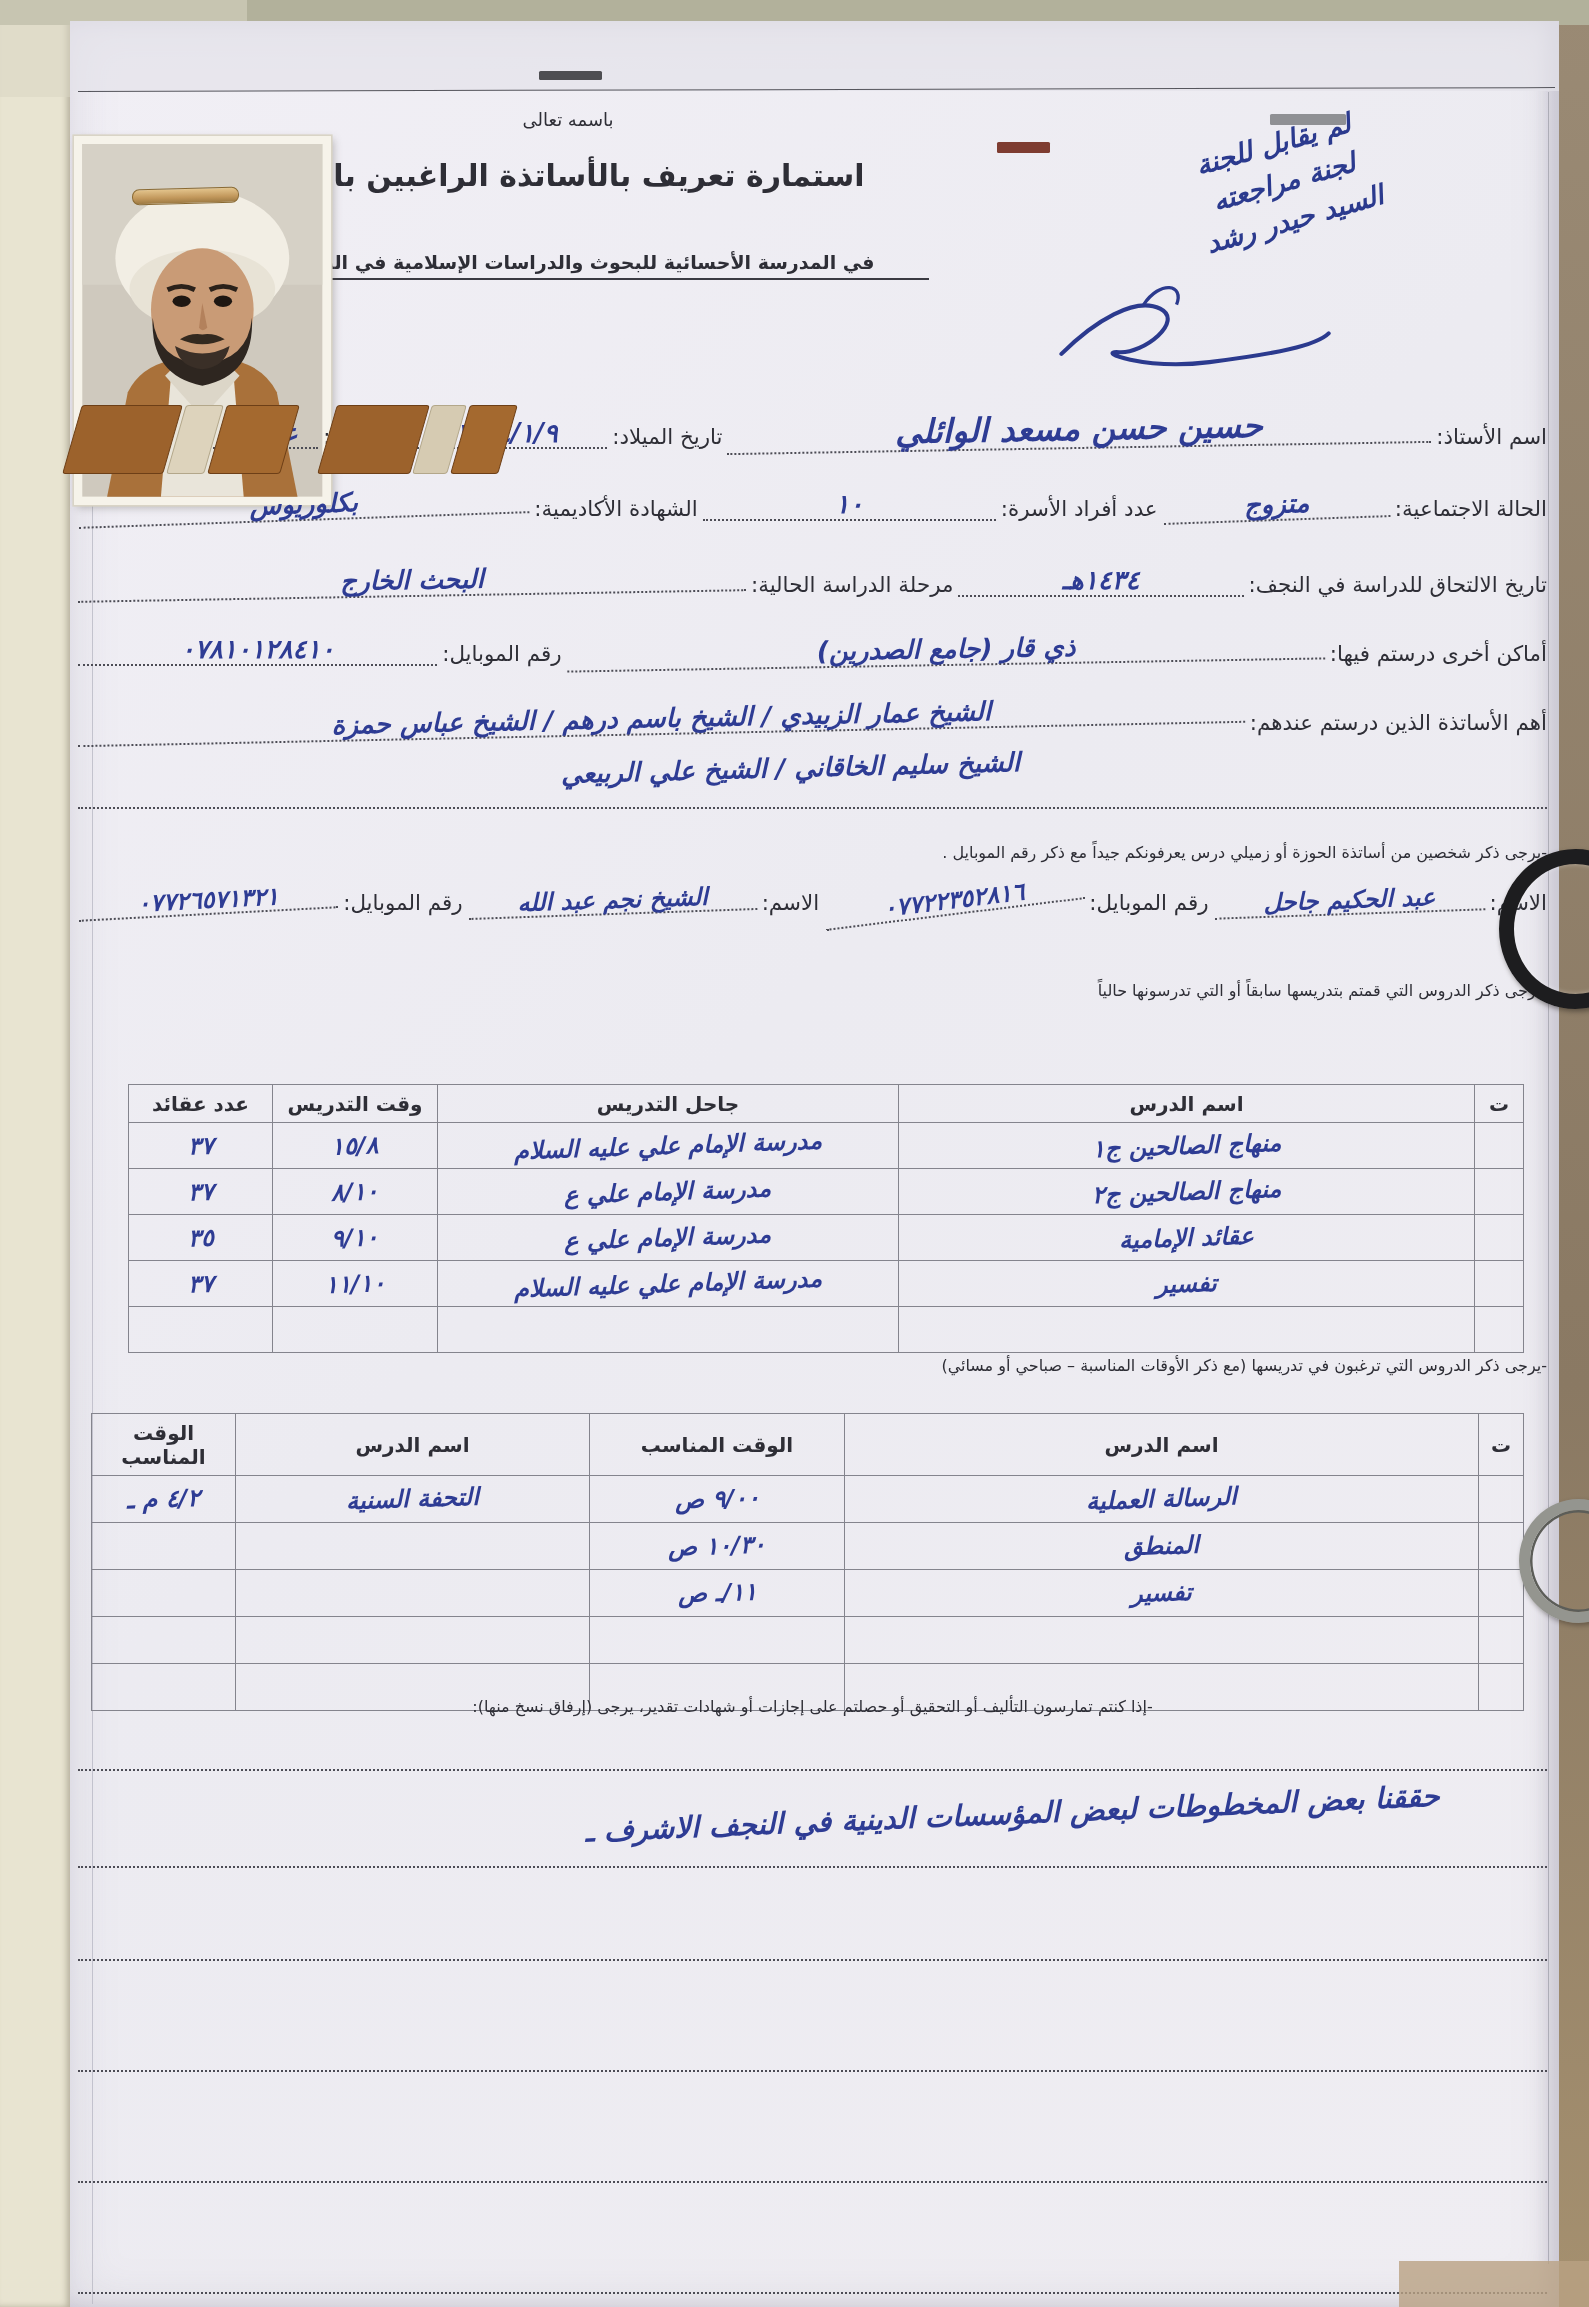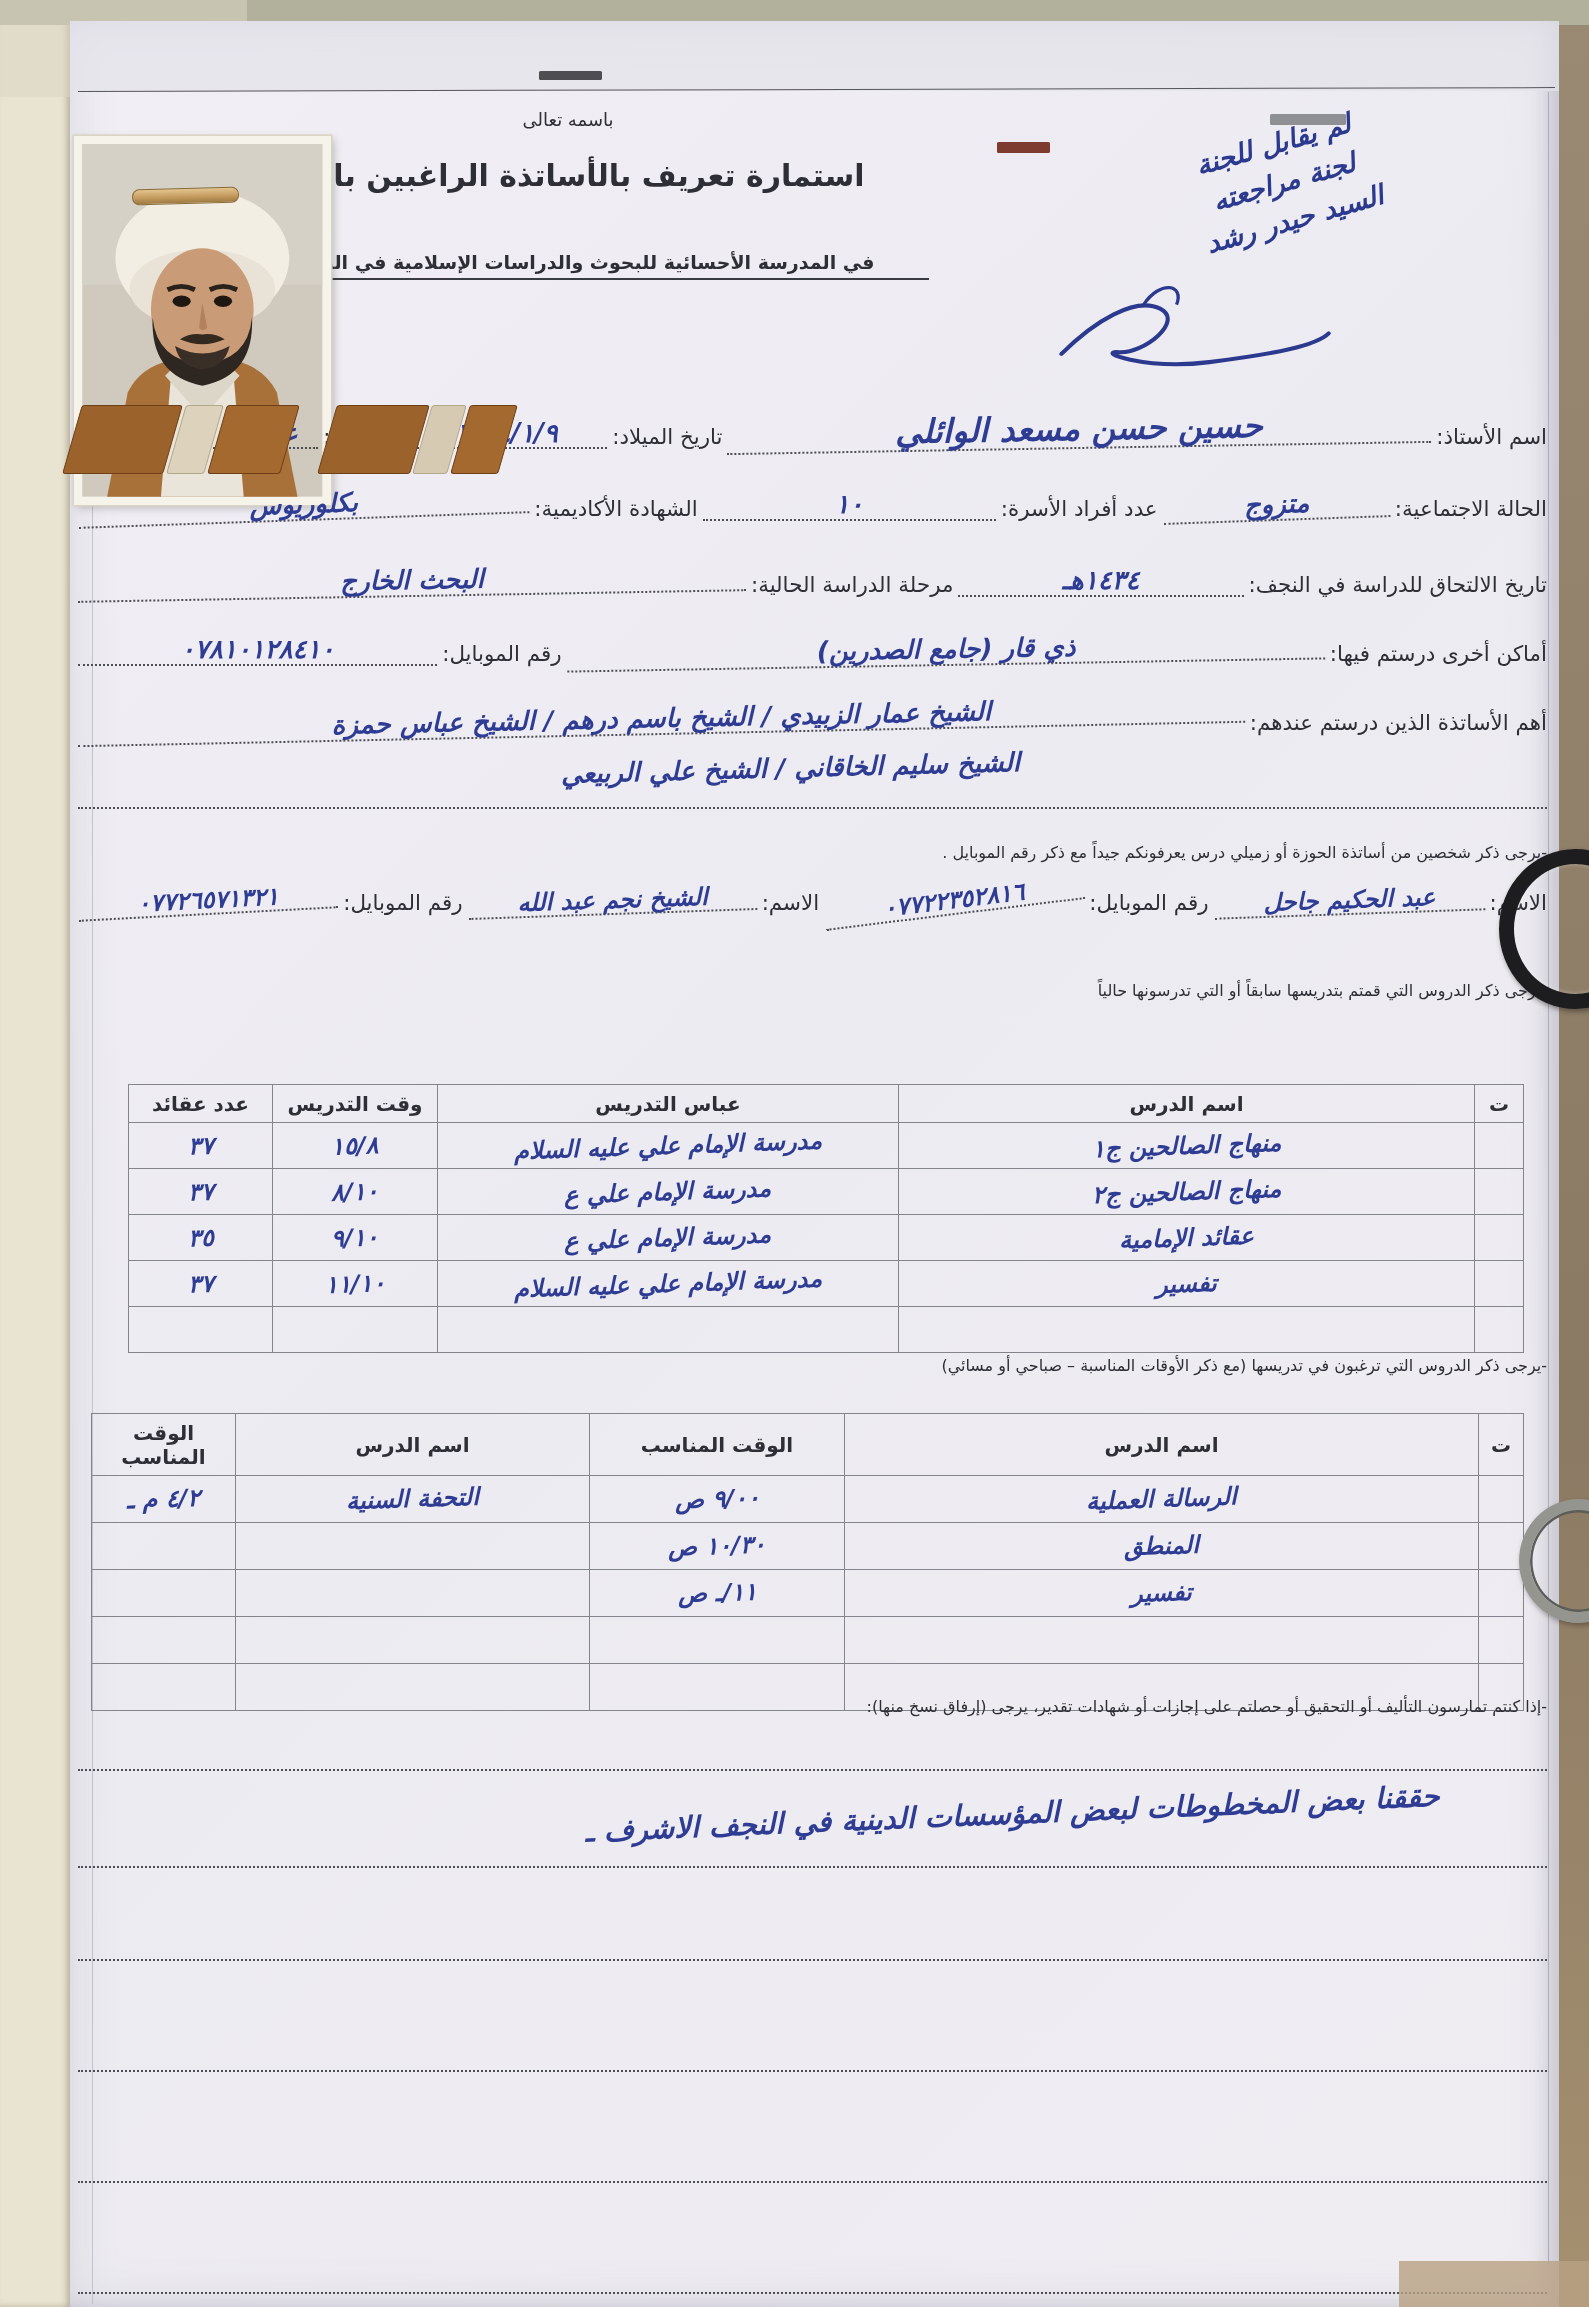--- a/index.html
+++ b/index.html
@@ -193,21 +193,21 @@
       <col style="width: 49px;">
       <col style="width: 576px;">
       <col style="width: 461px;">
       <col style="width: 165px;">
       <col style="width: 144px;">
     </colgroup>
     <thead>
       <tr>
         <th>ت</th>
         <th>اسم الدرس</th>
-        <th>عباس التدريس</th>
+        <th>جاحل التدريس</th>
         <th>وقت التدريس</th>
         <th>عدد عقائد</th>
       </tr>
     </thead>
     <tbody>
       <tr>
         <td></td>
         <td><span class="hand hand-sm">منهاج الصالحين ج١</span></td>
         <td><span class="hand hand-sm">مدرسة الإمام علي عليه السلام</span></td>
         <td><span class="hand hand-sm">١٥/٨</span></td>
@@ -294,21 +294,21 @@
       <tr>
         <td></td>
         <td></td>
         <td></td>
         <td></td>
         <td></td>
       </tr>
     </tbody>
   </table>
 
-<div class="abs note printed" dir="rtl" style="left:78px;top:1697px;width:1469px;white-space:normal;">-إذا كنتم تمارسون التأليف أو التحقيق أو حصلتم على إجازات أو شهادات تقدير، يرجى (إرفاق نسخ منها):</div>
+<div class="abs note printed" dir="rtl" style="left:78px;top:1697px;width:1469px;white-space:normal;text-align:center;">-إذا كنتم تمارسون التأليف أو التحقيق أو حصلتم على إجازات أو شهادات تقدير، يرجى (إرفاق نسخ منها):</div>
 <div class="abs dotline" style="left:78px;top:1734px;width:1469px;height:35px;"></div>
 <div class="abs hand" dir="rtl" style="left:91px;top:1807px;width:1349px;font-size:29px;font-weight:bold;transform:rotate(-2.4deg);">حققنا بعض المخطوطات لبعض المؤسسات الدينية في النجف الاشرف ـ</div>
 <div class="abs dotline" style="left:78px;top:1831px;width:1469px;height:35px;"></div>
 <div class="abs dotline" style="left:78px;top:1924px;width:1469px;height:35px;"></div>
 <div class="abs dotline" style="left:78px;top:2035px;width:1469px;height:35px;"></div>
 <div class="abs dotline" style="left:78px;top:2146px;width:1469px;height:35px;"></div>
 <div class="abs dotline" style="left:78px;top:2257px;width:1469px;height:35px;"></div>
 
 <div class="abs" style="left:72px;top:405px;width:436px;height:76px;">
   <div class="abs clipseg" style="left:0;width:99px;background:#9c622c;border:1.6px solid #6d3f17;"></div>

